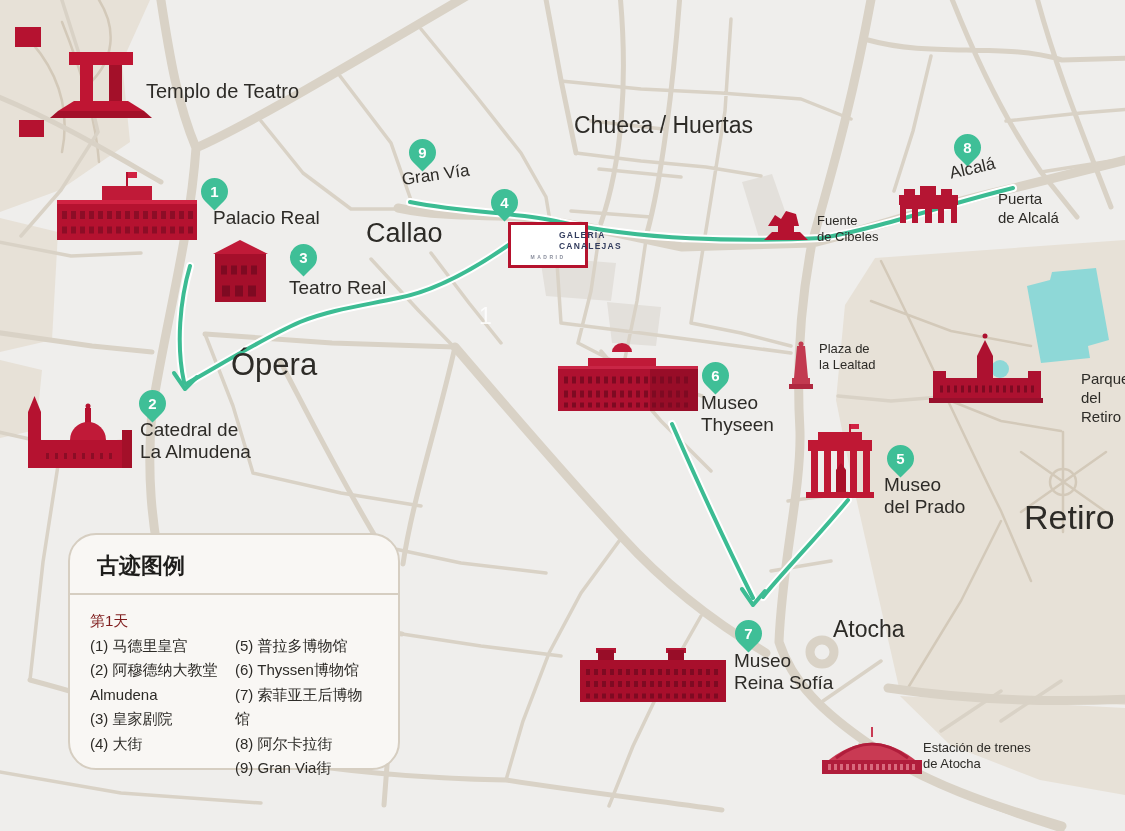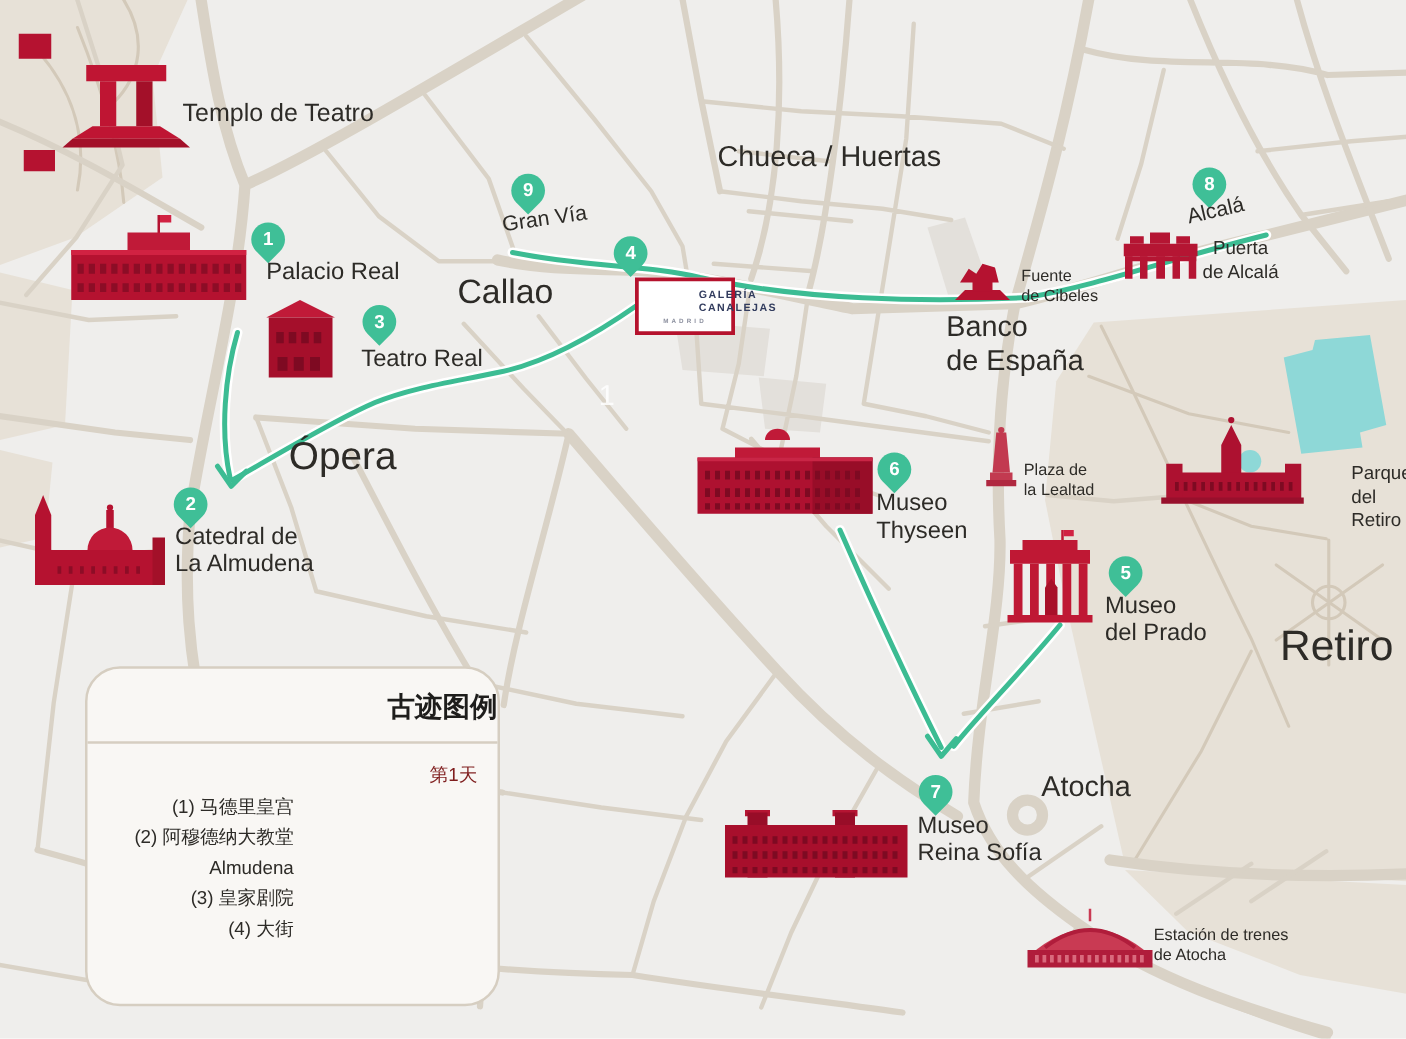--- a/index.html
+++ b/index.html
@@ -292,48 +292,54 @@
 Thyseen</div>
   <div class="lbl mid" style="left:734px;top:650px;">Museo
 Reina Sofía</div>
   <div class="lbl rot" style="left:950px;top:164px;font-size:17px;transform:rotate(-13deg);">Alcalá</div>
   <div class="lbl rot" style="left:402px;top:170px;font-size:17px;transform:rotate(-8deg);">Gran Vía</div>
 
   <div class="lbl" style="left:146px;top:80px;font-size:20px;">Templo de Teatro</div>
   <div class="lbl big" style="left:574px;top:112px;">Chueca / Huertas</div>
   <div class="lbl big" style="left:366px;top:218px;font-size:27px;">Callao</div>
   <div class="lbl huge" style="left:231px;top:347px;">Ópera</div>
-  <div class="lbl big" style="left:757px;top:248px;">Banco
-de España</div>
   <div class="lbl" style="left:1024px;top:497px;font-size:34px;">Retiro</div>
   <div class="lbl big" style="left:833px;top:616px;">Atocha</div>
 
   <div class="lbl small" style="left:817px;top:213px;">Fuente
 de Cibeles</div>
-  <div class="lbl tiny15" style="left:962px;top:190px;text-align:center;">Puerta
+  <div class="lbl tiny15" style="left:998px;top:190px;">Puerta
 de Alcalá</div>
-  <div class="lbl small" style="left:819px;top:368px;">Plaza de
+  <div class="lbl small" style="left:819px;top:341px;">Plaza de
 la Lealtad</div>
   <div class="lbl tiny15" style="left:1049px;top:370px;margin-left:32px;">Parque
 del Retiro</div>
   <div class="lbl small" style="left:923px;top:740px;">Estación de trenes
 de Atocha</div>
 
   <div class="watermark" style="left:479px;top:303px;">1</div>
 
-  <div class="legend" style="left:68px;top:533px;width:332px;height:272px;text-align:right;">
+  <div class="legend" style="left:68px;top:533px;width:332px;height:237px;">
     <div class="legend-title">古迹图例</div>
     <div class="legend-divider"></div>
     <div class="legend-body">
       <div class="legend-day">第1天</div>
       <div class="legend-cols">
         <div class="legend-col1">
           <div>(1) 马德里皇宫</div>
           <div>(2) 阿穆德纳大教堂</div>
           <div>Almudena</div>
           <div>(3) 皇家剧院</div>
           <div>(4) 大街</div>
         </div>
+        <div class="legend-col2">
+          <div>(5) 普拉多博物馆</div>
+          <div>(6) Thyssen博物馆</div>
+          <div>(7) 索菲亚王后博物</div>
+          <div>馆</div>
+          <div>(8) 阿尔卡拉街</div>
+          <div>(9) Gran Via街</div>
+        </div>
       </div>
     </div>
   </div>
 
 </div>
 
 </body></html>

